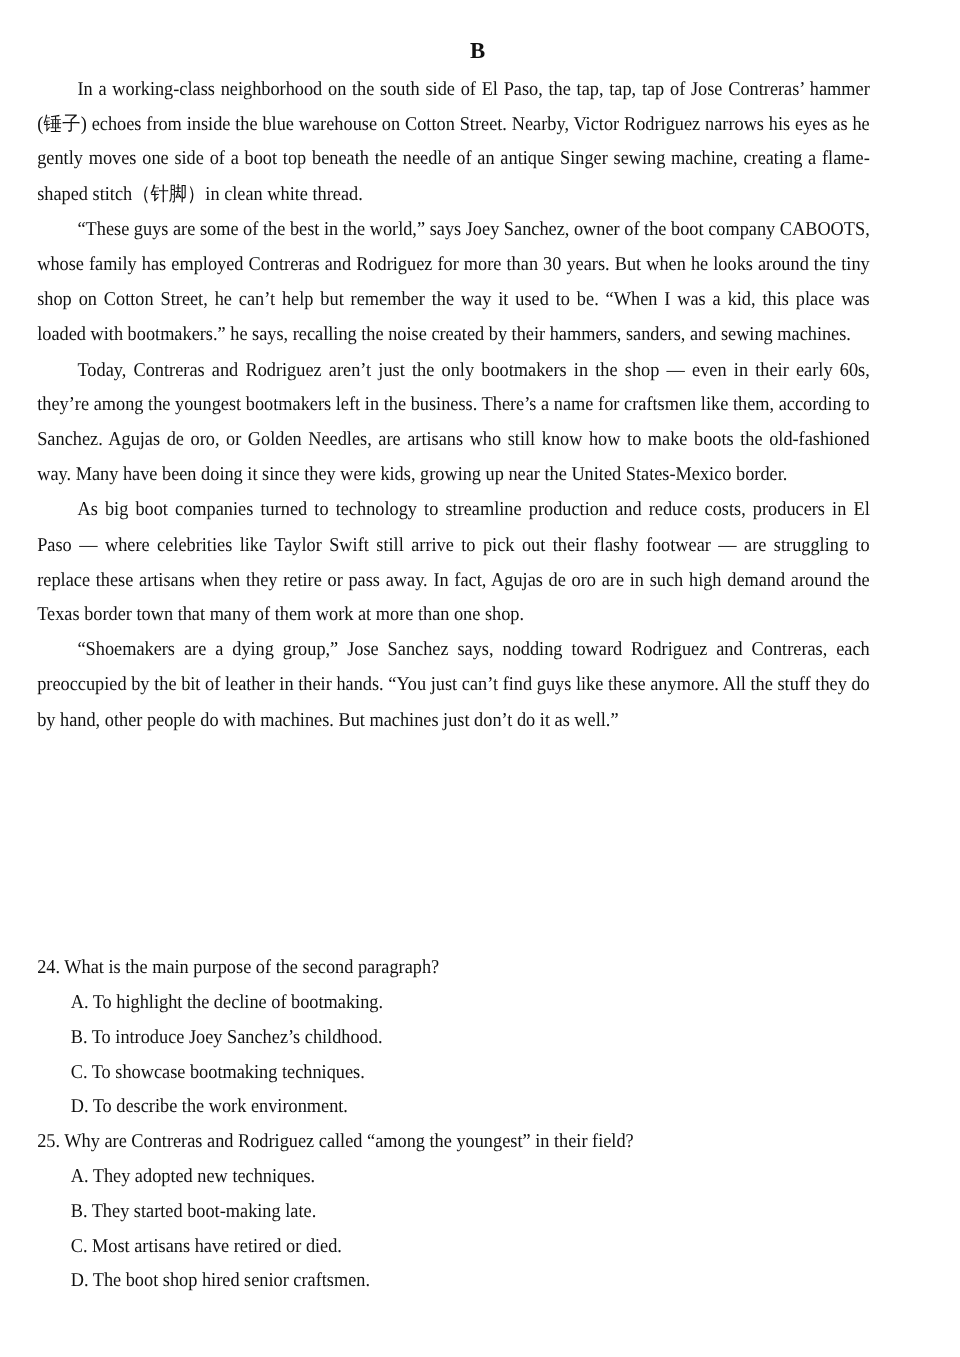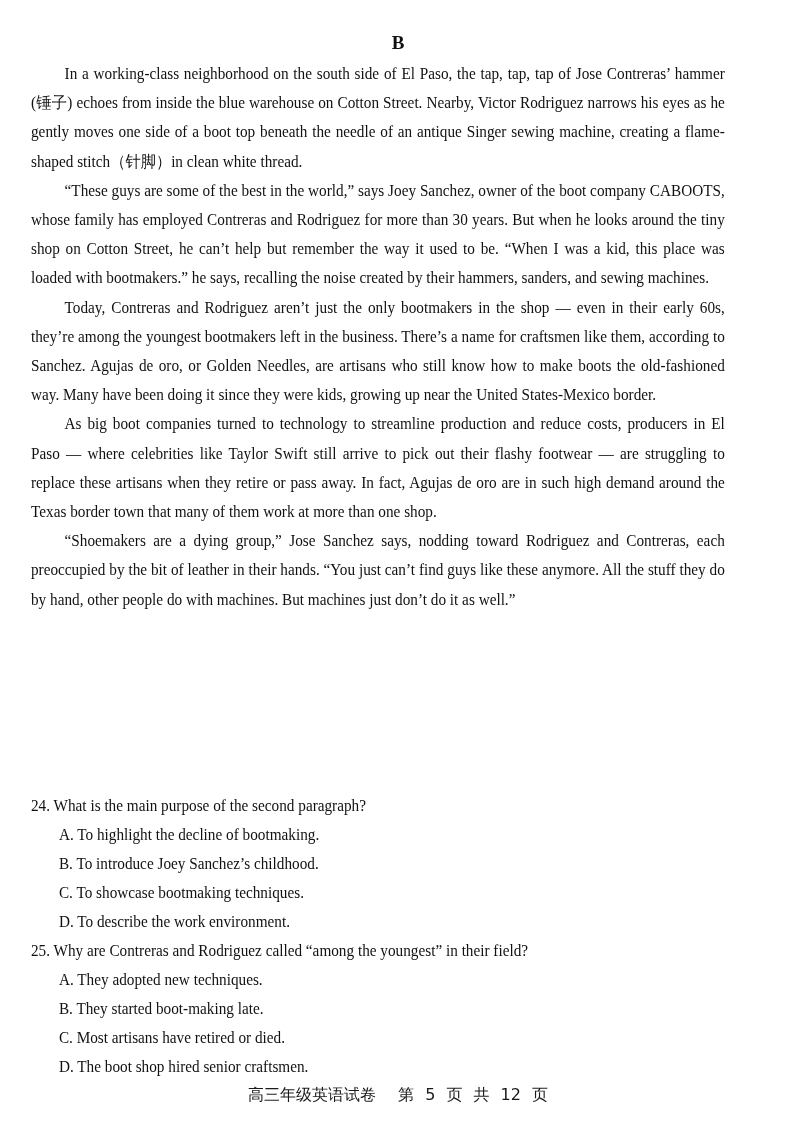--- a/index.html
+++ b/index.html
@@ -102,23 +102,14 @@
     </div>
     <div>
       <p class="question-stem">25. Why are Contreras and Rodriguez called “among the youngest” in their field?</p>
       <p class="option">A. They adopted new techniques.</p>
       <p class="option">B. They started boot-making late.</p>
       <p class="option">C. Most artisans have retired or died.</p>
       <p class="option">D. The boot shop hired senior craftsmen.</p>
     </div>
   </div>
 
-  <div class="footer">
-    <span>高三年级英语试卷</span>
-    <span style="margin-left:14px">第</span>
-    <span>5</span>
-    <span>页</span>
-    <span>共</span>
-    <span>12</span>
-    <span>页</span>
-  </div>
 
 </div>
 
 </body></html>

